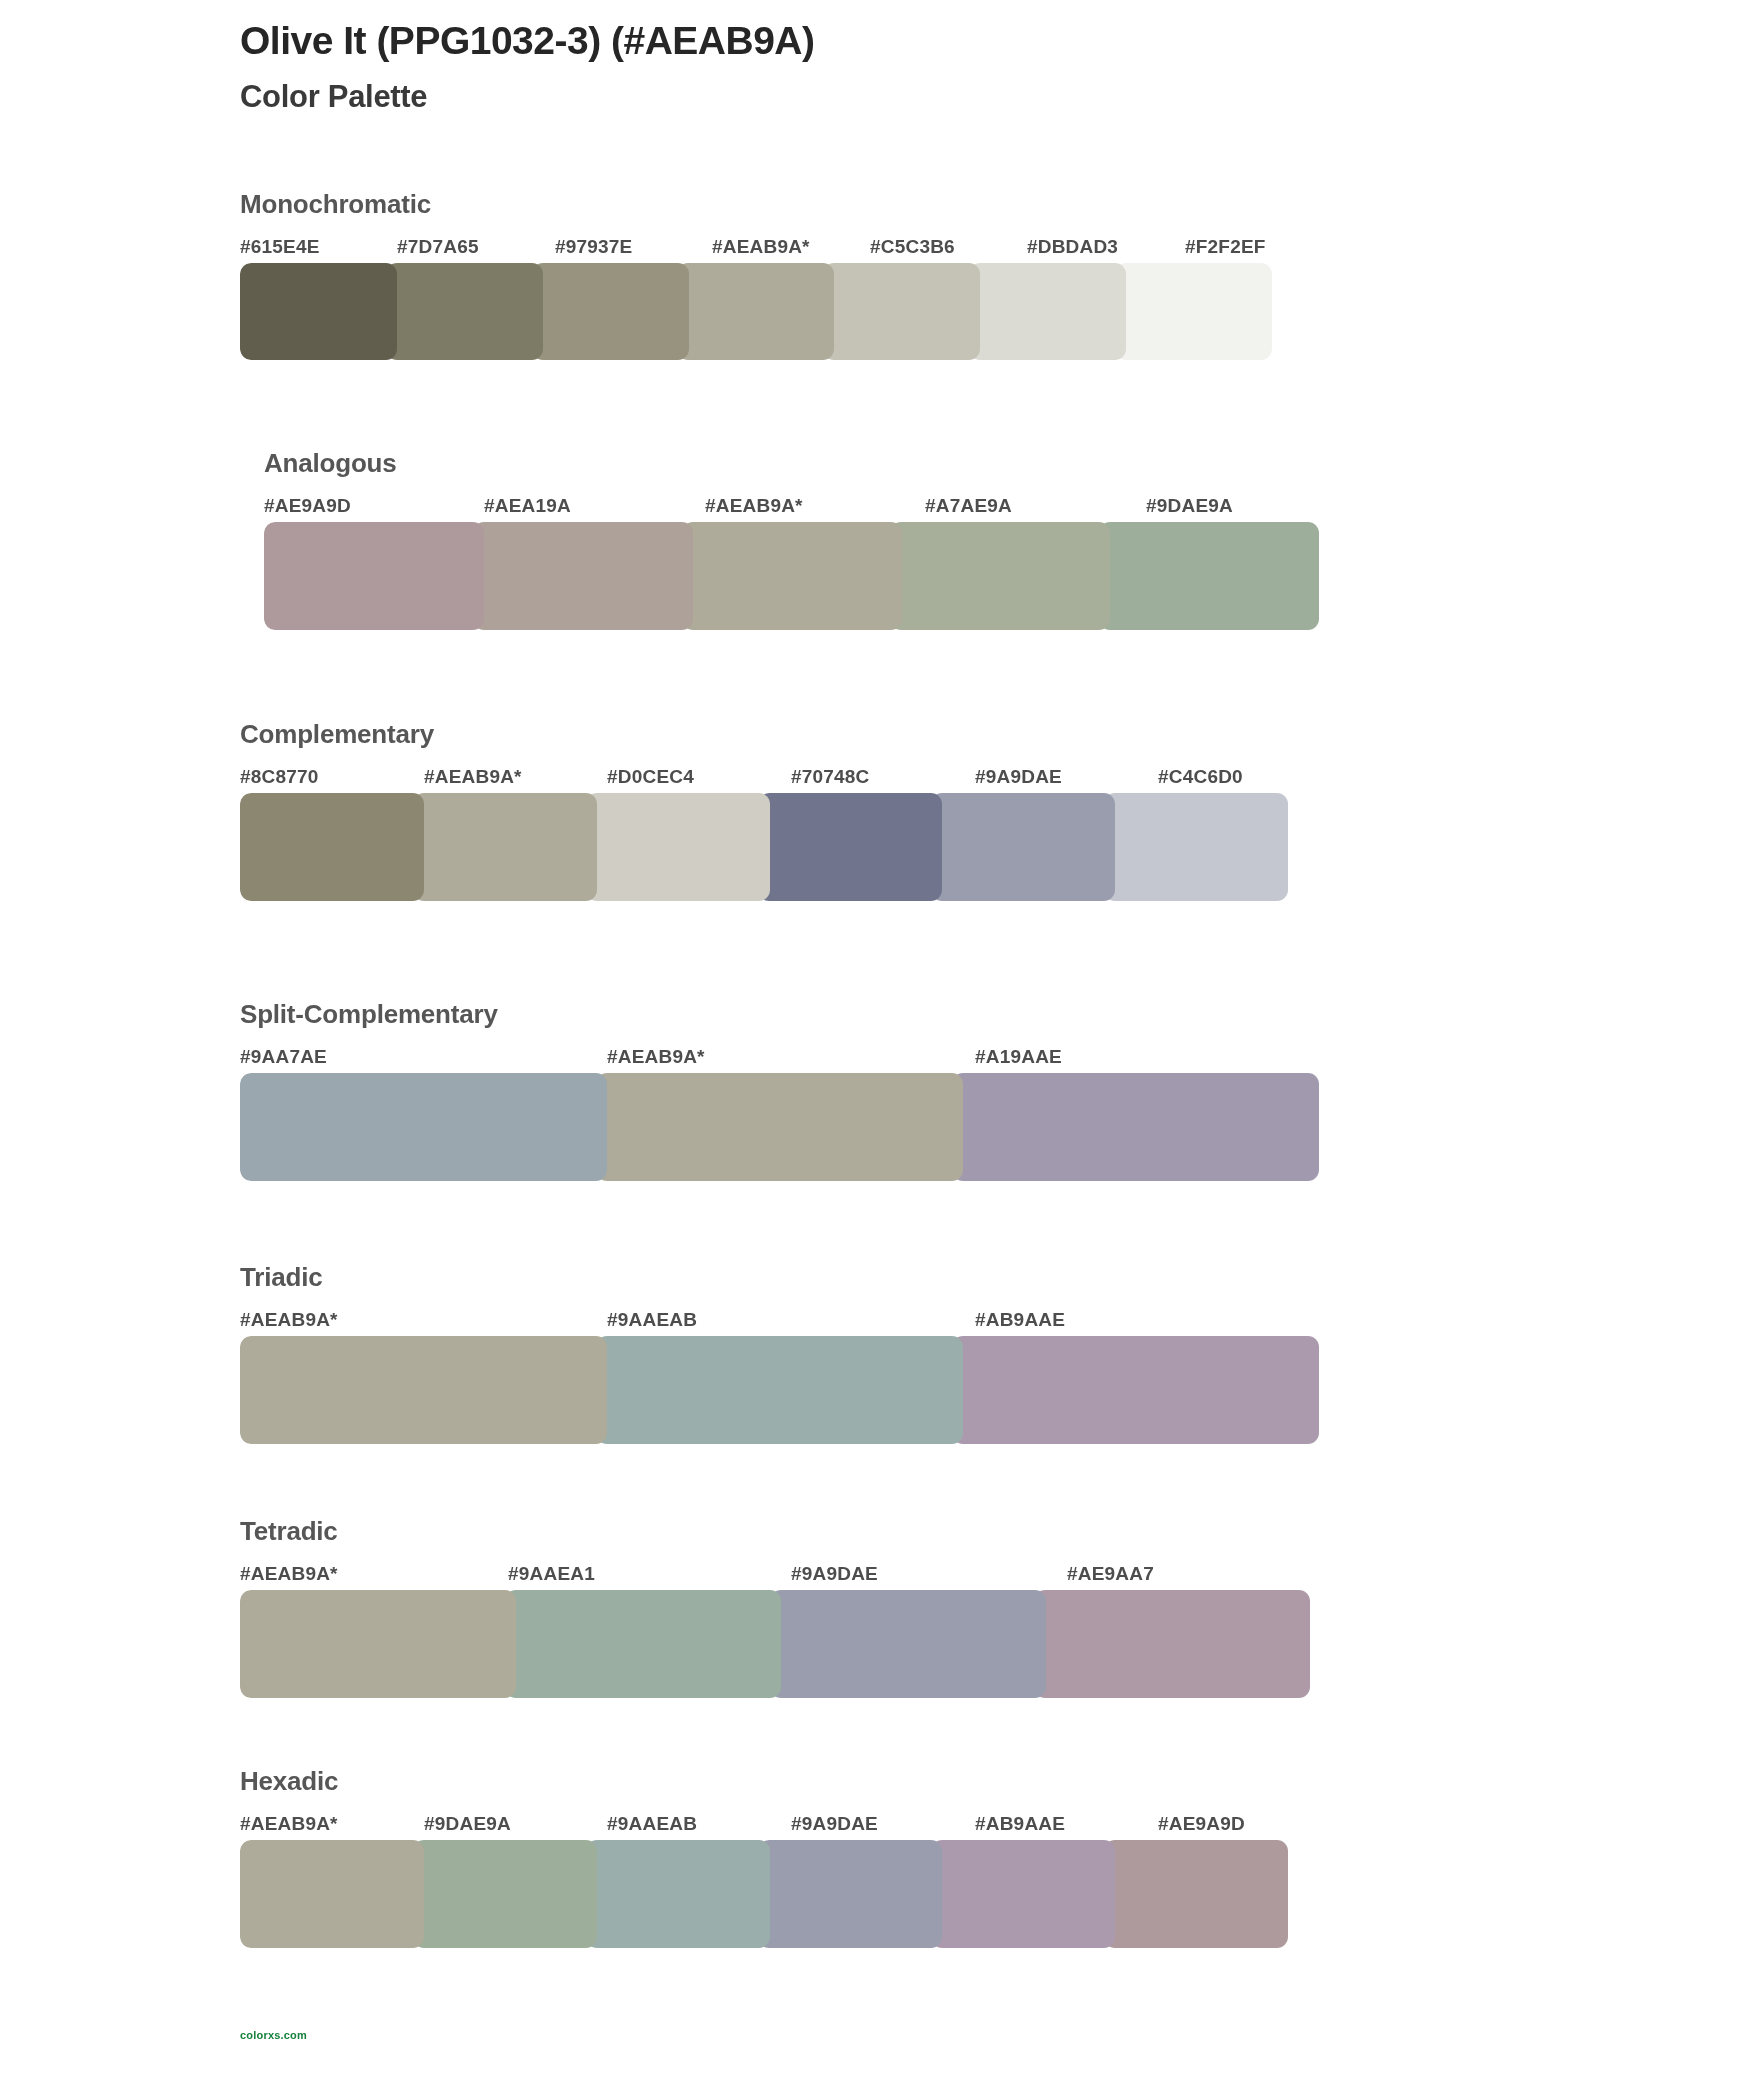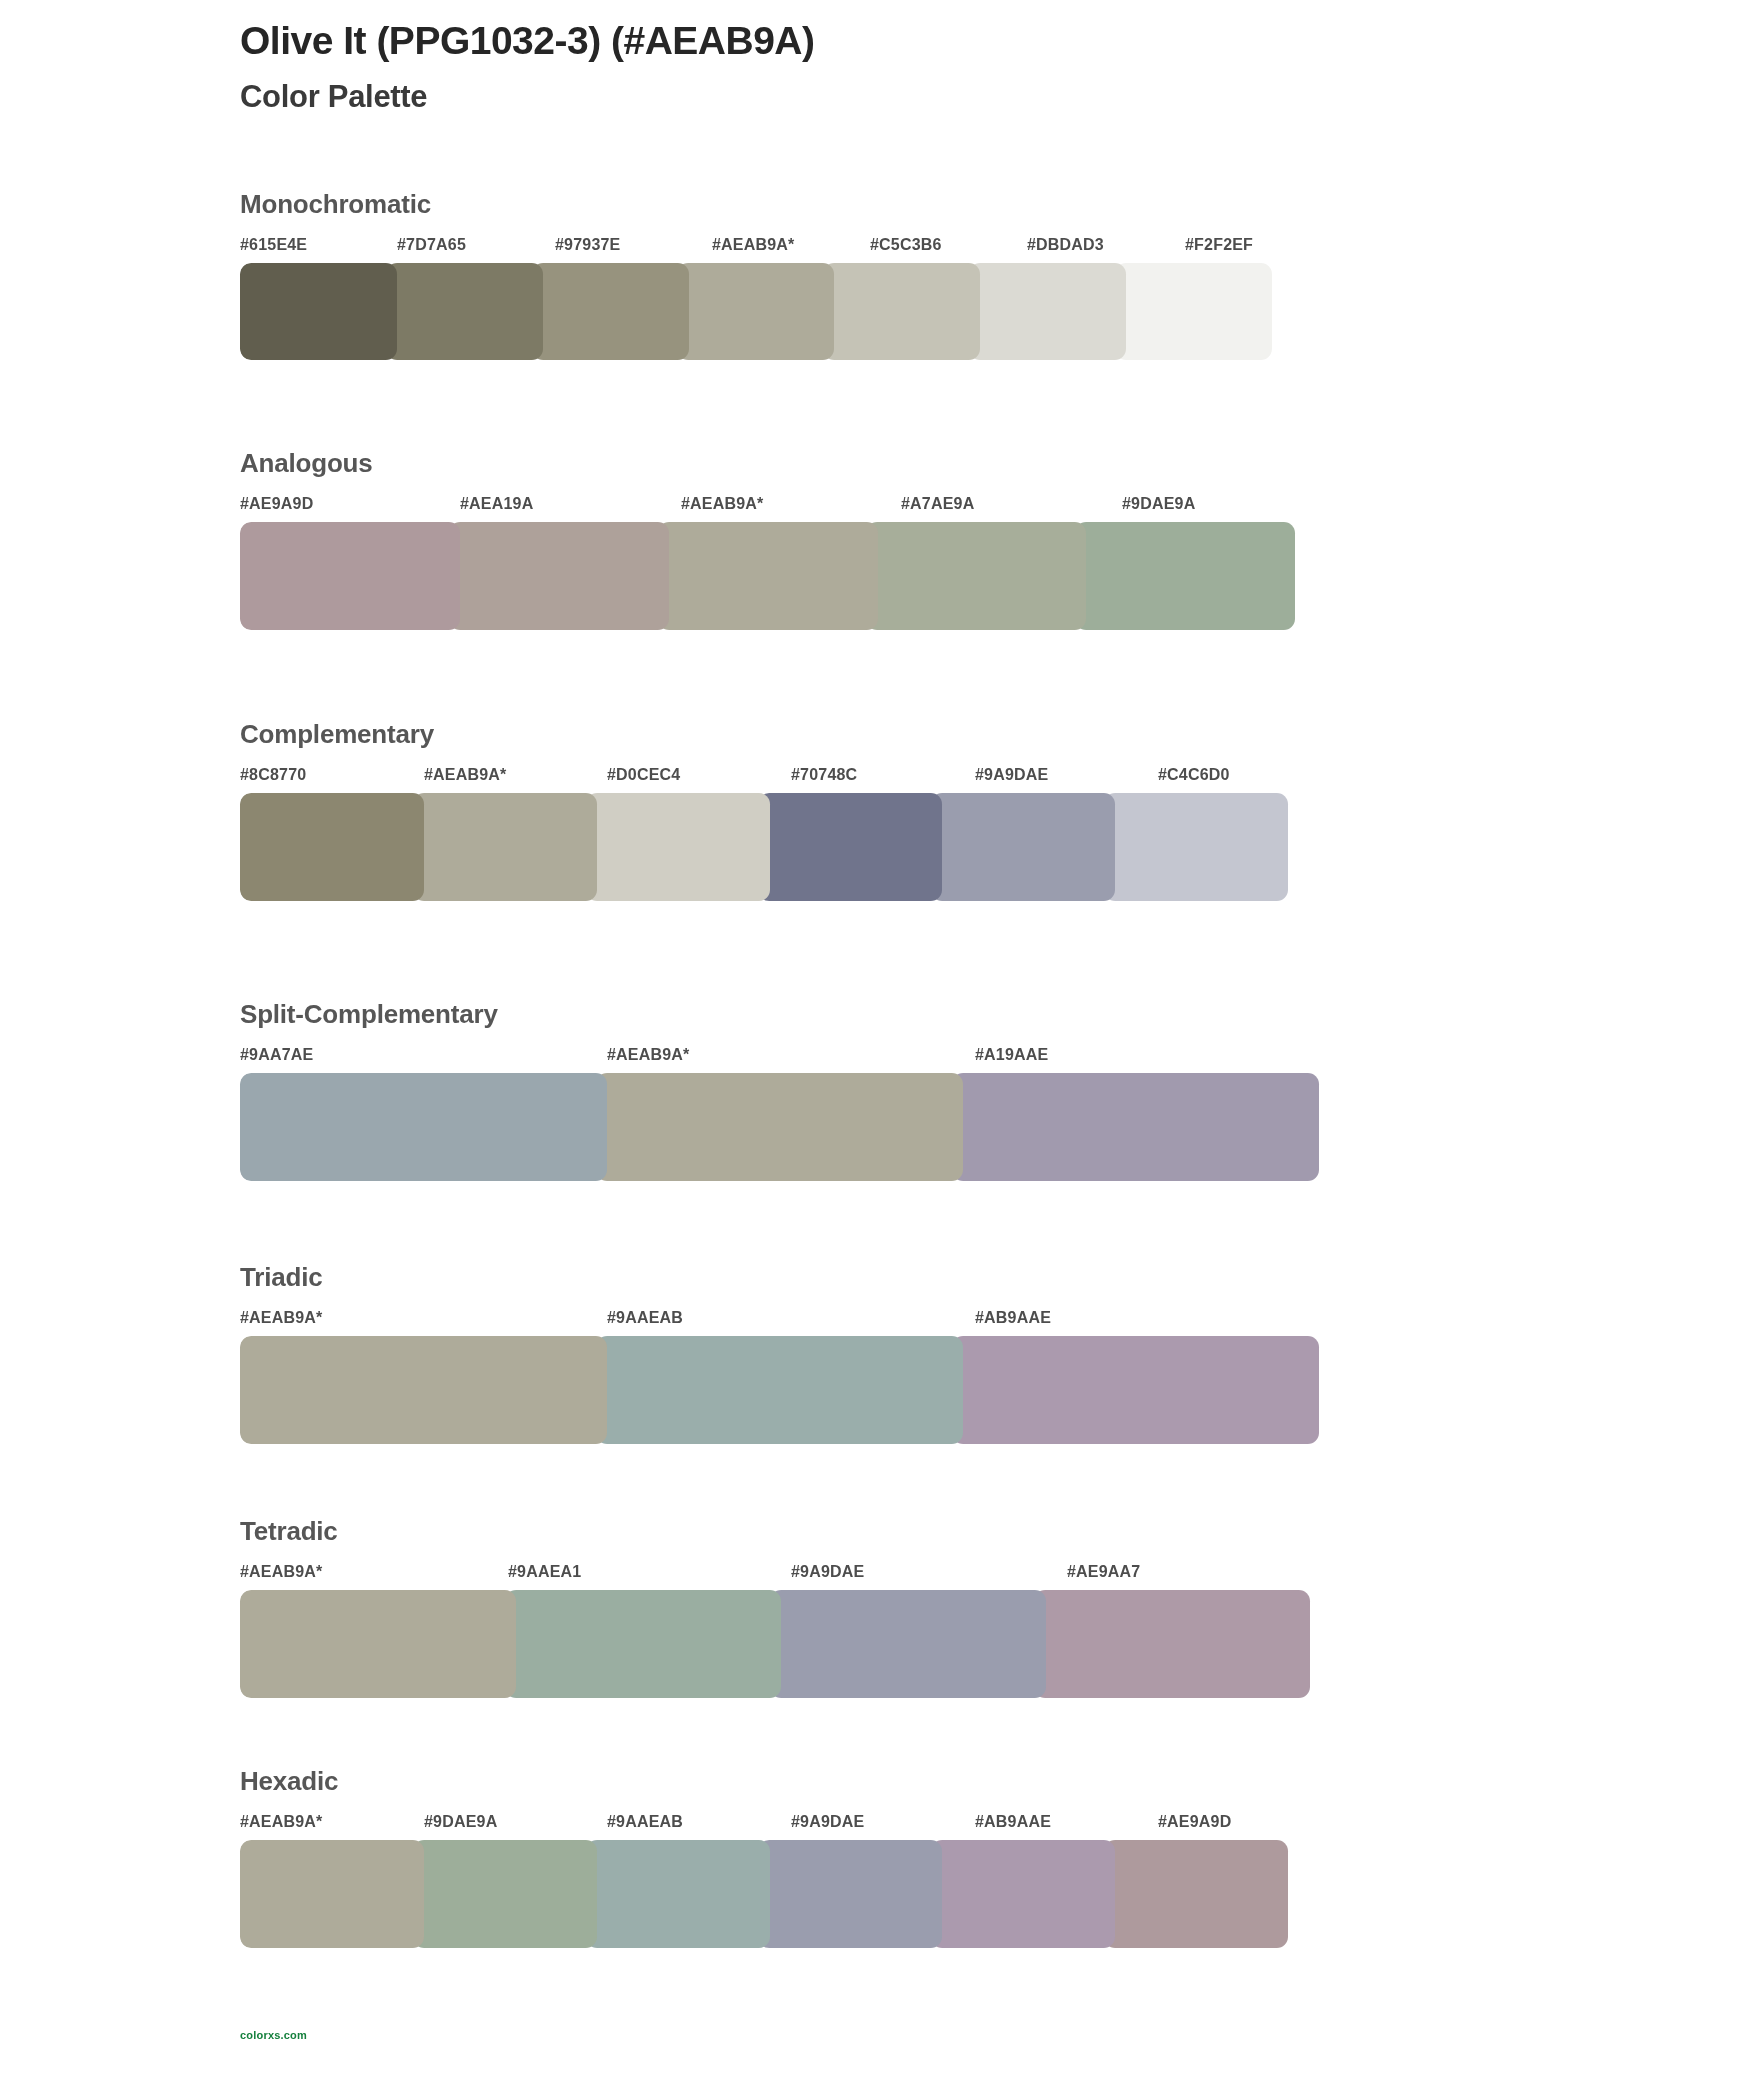--- a/index.html
+++ b/index.html
@@ -52,21 +52,21 @@
     line-height: 1.1;
   }
   .labels-row {
     position: relative;
     height: 24px;
     margin-top: 17.6px;
   }
   .swatch-label {
     position: absolute;
     top: 0;
-    font-size: 16px;
+    font-size: 19px;
     font-weight: bold;
     color: #4d4d4d;
     white-space: nowrap;
     letter-spacing: 0.2px;
   }
   .swatch-row {
     position: relative;
     display: flex;
     width: 1102px;
     border-radius: 11.2px;
@@ -122,21 +122,21 @@
           <div class="swatch-row" style="height: 97px;">
             <div class="swatch" title="#615E4E" style="width: 157px; background: rgb(97, 94, 78); z-index: 7;"></div>
             <div class="swatch" title="#7D7A65" style="width: 157px; background: rgb(125, 122, 101); z-index: 6;"></div>
             <div class="swatch" title="#97937E" style="width: 157px; background: rgb(151, 147, 126); z-index: 5;"></div>
             <div class="swatch" title="#AEAB9A*" style="width: 157px; background: rgb(174, 171, 154); z-index: 4;"></div>
             <div class="swatch" title="#C5C3B6" style="width: 157px; background: rgb(197, 195, 182); z-index: 3;"></div>
             <div class="swatch" title="#DBDAD3" style="width: 157px; background: rgb(219, 218, 211); z-index: 2;"></div>
             <div class="swatch" title="#F2F2EF" style="width: 157px; background: rgb(242, 242, 239); z-index: 1;"></div>
           </div>
         </div>
-        <div class="sec-abs section" style="top: 449px;">
+        <div class="sec-abs section" style="top: 449px; margin-left: 24px;">
           <div class="section-title">Analogous</div>
           <div class="labels-row">
             <div class="swatch-label" style="left: 0px;">#AE9A9D</div>
             <div class="swatch-label" style="left: 220px;">#AEA19A</div>
             <div class="swatch-label" style="left: 441px;">#AEAB9A*</div>
             <div class="swatch-label" style="left: 661px;">#A7AE9A</div>
             <div class="swatch-label" style="left: 882px;">#9DAE9A</div>
           </div>
           <div class="swatch-row" style="height: 108px;">
             <div class="swatch" title="#AE9A9D" style="width: 220px; background: rgb(174, 154, 157); z-index: 5;"></div>

